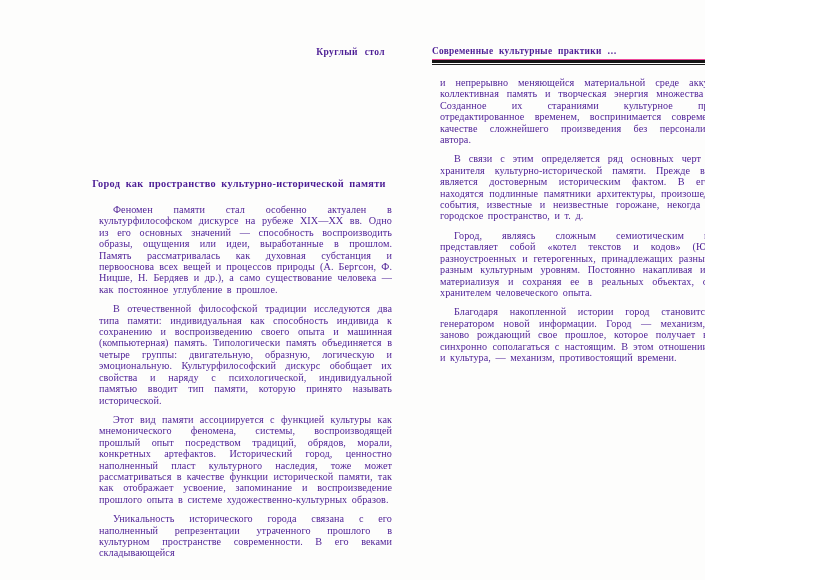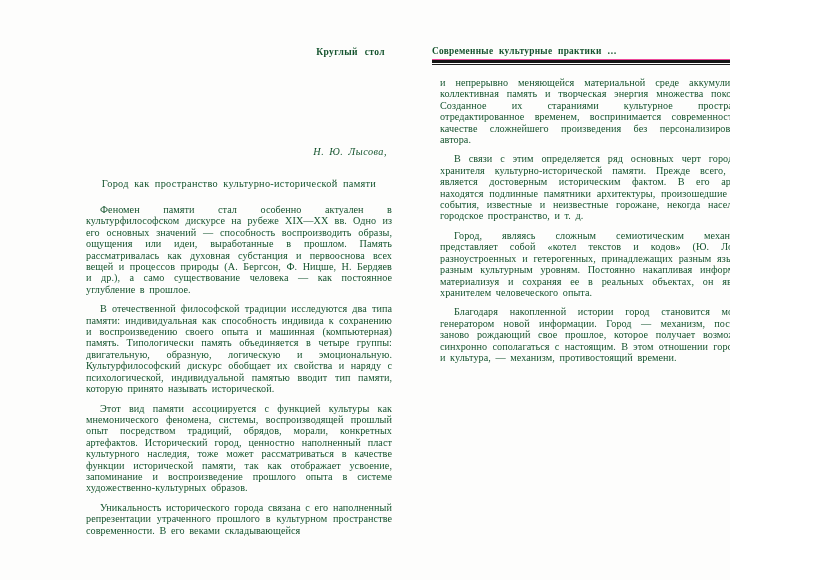--- a/index.html
+++ b/index.html
@@ -6,23 +6,22 @@
     margin: 0;
     padding: 0;
     background: #ffffff;
   }
   .scan {
     position: relative;
     width: 705px;
     height: 580px;
     background: #fdfdfc;
     font-family: "Liberation Serif", "DejaVu Serif", serif;
-    color: #14532d;
+    color: #4c1d95;
     overflow: hidden;
-    padding-left: 25px;
   }
   
   .page-left {
     position: absolute;
     left: 78px;
     top: 0;
     width: 322px;
     height: 580px;
   }
   .page-left .running-head {
@@ -54,29 +53,29 @@
     font-size: 8.3px;
     letter-spacing: 0.2px;
     word-spacing: 2px;
   }
   .article-title {
     position: absolute;
     top: 178px;
     left: 0;
     right: 0;
     text-align: center;
-    font-weight: normal;
+    font-weight: bold;
     font-size: 10.3px;
     letter-spacing: 0.3px;
     word-spacing: 2.5px;
   }
   .body-left {
     position: absolute;
     top: 196px;
-    left: 0;
+    left: 13px;
     right: 0;
   }
   
   .page-right {
     position: absolute;
     left: 432px;
     top: 0;
     width: 336px;
     height: 580px;
   }
@@ -138,21 +137,20 @@
 </style>
 </head>
 <body>
 
 <div class="scan">
 
   <div class="page-left">
     <div class="running-head">Круглый стол</div>
 
     <div class="author-block">
-      <div class="author-name">Н. Ю. Лысова,</div>
     </div>
 
     <div class="article-title">Город как пространство культурно-исторической памяти</div>
 
     <div class="body-left bodytext">
       <p class="indent">Феномен памяти стал особенно актуален в культурфилософском дискурсе на рубеже XIX—XX вв. Одно из его основных значений — способность воспроизводить образы, ощущения или идеи, выработанные в прошлом. Память рассматривалась как духовная субстанция и первооснова всех вещей и процессов природы (А. Бергсон, Ф. Ницше, Н. Бердяев и др.), а само существование человека — как постоянное углубление в прошлое.</p>
       <p class="indent">В отечественной философской традиции исследуются два типа памяти: индивидуальная как способность индивида к сохранению и воспроизведению своего опыта и машинная (компьютерная) память. Типологически память объединяется в четыре группы: двигательную, образную, логическую и эмоциональную. Культурфилософский дискурс обобщает их свойства и наряду с психологической, индивидуальной памятью вводит тип памяти, которую принято называть исторической.</p>
       <p class="indent">Этот вид памяти ассоциируется с функцией культуры как мнемонического феномена, системы, воспроизводящей прошлый опыт посредством традиций, обрядов, морали, конкретных артефактов. Исторический город, ценностно наполненный пласт культурного наследия, тоже может рассматриваться в качестве функции исторической памяти, так как отображает усвоение, запоминание и воспроизведение прошлого опыта в системе художественно-культурных образов.</p>
       <p class="indent">Уникальность исторического города связана с его наполненный репрезентации утраченного прошлого в культурном пространстве современности. В его веками складывающейся</p>
     </div>

